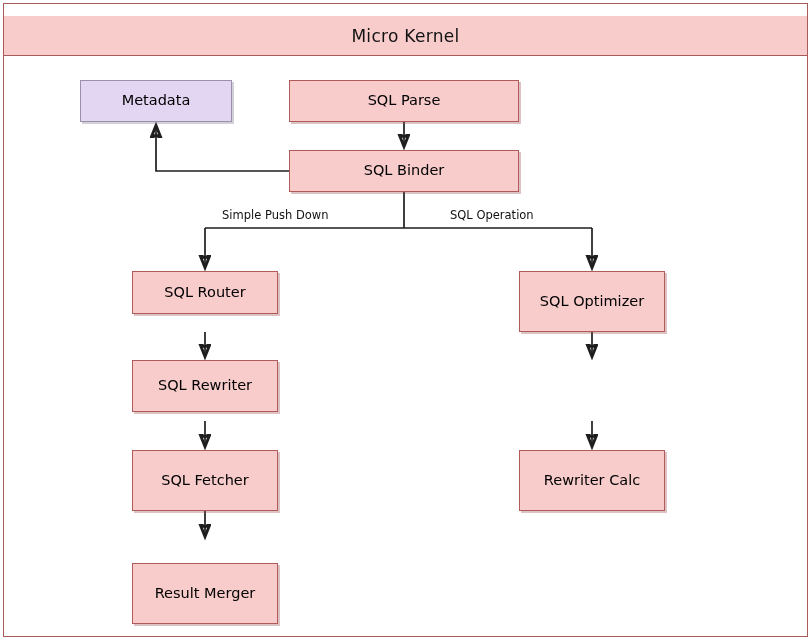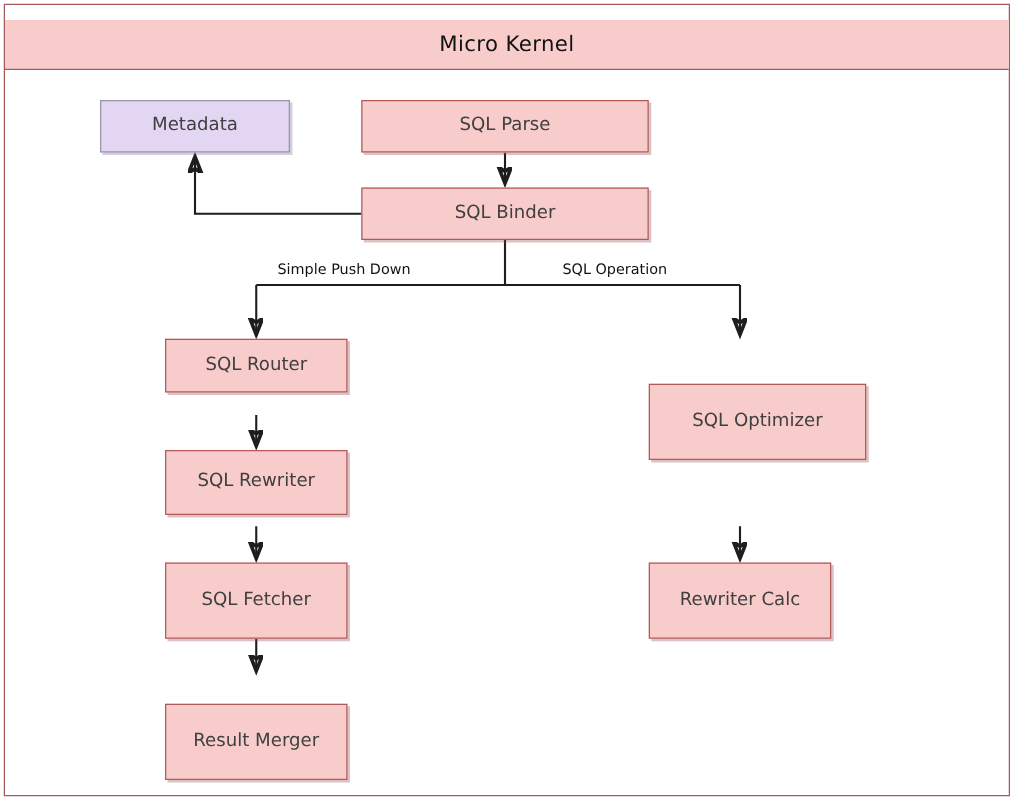--- a/index.html
+++ b/index.html
@@ -53,21 +53,21 @@
 
   
   .node {
     position: absolute;
     box-sizing: border-box;
     display: flex;
     align-items: center;
     justify-content: center;
     text-align: center;
     font-size: 14.5px;
-    color: #404040;
+    color: #000000;
     background: #f9cccc;
     border: 1.5px solid #b05a5a;
     box-shadow: 2px 2px 0 rgba(150, 70, 70, 0.33);
   }
   .node.lavender {
     background: #e2d6f2;
     border: 1.5px solid #9a90a8;
     box-shadow: 2px 2px 0 rgba(120, 110, 140, 0.32);
   }
   .node .node-label {
@@ -160,21 +160,21 @@
   </div>
 
   <div class="node" style="left:132px; top:450px; width:146px; height:61px;">
     <span class="node-label">SQL Fetcher</span>
   </div>
 
   <div class="node" style="left:132px; top:540px; width:146px; height:61px;margin-top:23px;">
     <span class="node-label">Result Merger</span>
   </div>
 
-  <div class="node" style="left:519px; top:271px; width:174px; height:61px;margin-top:36px;">
+  <div class="node" style="left:519px; top:271px; width:146px; height:61px;">
     <span class="node-label">SQL Optimizer</span>
   </div>
 
 
   <div class="node" style="left:519px; top:450px; width:146px; height:61px;">
     <span class="node-label">Rewriter Calc</span>
   </div>
 
   <div class="edge-label" style="left:219px; top:208px;">Simple Push Down</div>
 

